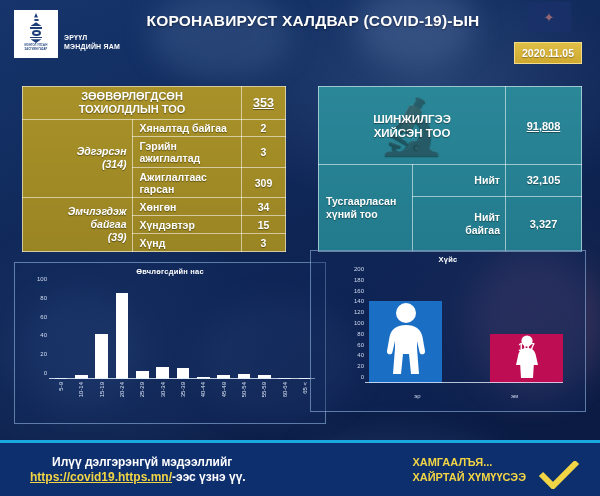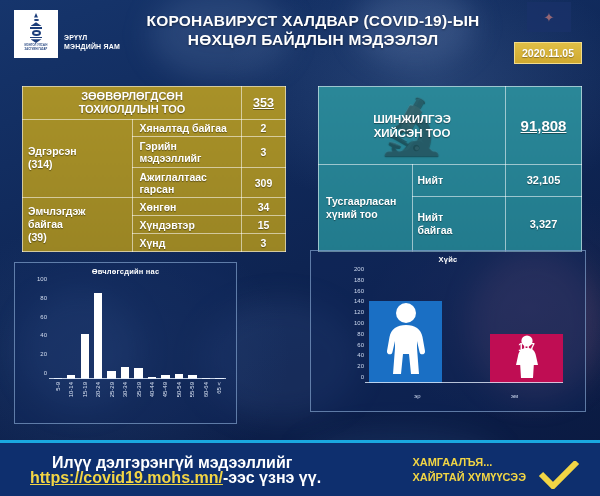--- a/index.html
+++ b/index.html
@@ -101,46 +101,46 @@
     font-weight: bold;
     text-shadow: 0 1px 1px rgba(0,0,0,.4);
   }
   .tbl td { border: 1px solid rgba(255,255,255,.55); padding: 2px 5px; }
 
   
   #cases-table { left: 22px; top: 86px; width: 264px; height: 166px;
                  background: linear-gradient(180deg,#a89128,#9a8524); font-size: 10px; }
   #cases-table .hdr-label { text-align: center; font-size: 11px; line-height: 13px; margin-top: 7px; }
   #cases-table .hdr-value { text-align: center; font-size: 12.5px; text-decoration: underline; }
-  #cases-table .grp { text-align: left; font-size: 10.5px; line-height: 13px; }
+  #cases-table .grp { text-align: right; font-size: 10.5px; line-height: 13px; font-style: italic; }
   #cases-table .rowlabel { text-align: left; font-size: 10.5px; padding-left: 7px; }
   #cases-table .num { text-align: center; font-size: 10.5px; }
 
   
   #tests-table { left: 318px; top: 86px; width: 264px; height: 166px;
                  background: linear-gradient(180deg,#2a8798,#227b8d); font-size: 10px; }
   #tests-table .hdr-label { text-align: center; font-size: 11.5px; line-height: 14px; position: relative; }
-  #tests-table .hdr-value { text-align: center; font-size: 15px; text-decoration: underline; margin-top: 48px; }
+  #tests-table .hdr-value { text-align: center; font-size: 11px; text-decoration: underline; margin-top: 48px; }
   #tests-table .rowlabel { text-align: left; font-size: 10.5px; padding-left: 7px; line-height: 13px; }
-  #tests-table .sublabel { text-align: left; font-size: 10.5px; line-height: 13px; margin-left: 44px; }
+  #tests-table .sublabel { text-align: right; font-size: 10.5px; line-height: 13px; margin-left: 44px; }
   #tests-table .num { text-align: center; font-size: 11px; }
 
   .micro-watermark {
     position: absolute; left: 50%; top: 50%; transform: translate(-50%,-50%);
     font-size: 54px; color: rgba(255,255,255,.13); line-height: 1;
     pointer-events: none; user-select: none;
   }
 
   
   .panel {
     position: absolute;
     border: 1px solid rgba(160,195,235,.55);
     background: rgba(16,40,92,.42);
   }
-  #age-panel { left: 14px; top: 262px; width: 223px; height: 162px; }
+  #age-panel { left: 14px; top: 262px; width: 312px; height: 162px; }
   #sex-panel { left: 310px; top: 250px; width: 276px; height: 162px; }
 
   .panel-title {
     position: absolute; left: 0; right: 0; top: 4px;
     text-align: center; color: #ffffff; font-size: 7.5px; font-weight: bold;
     letter-spacing: .2px;
   }
 
   
   #age-plot { position: absolute; left: 36px; top: 22px; right: 10px; bottom: 44px; }
@@ -199,21 +199,21 @@
                  display: flex; justify-content: space-around; }
   .sex-xlabel { width: 39%; text-align: center; color: #cdd9ef; font-size: 6px; }
 
   
   #footer {
     position: absolute; left: 0; bottom: 0; width: 600px; height: 56px;
     background: #0e2f6e;
     border-top: 3px solid #1aa8e0;
   }
   .foot-left { position: absolute; left: 30px; top: 12px; color: #ffffff;
-               font-size: 16px; font-weight: bold; line-height: 15px; }
+               font-size: 12px; font-weight: bold; line-height: 15px; }
   .foot-left .line1 { padding-left: 22px; }
   .foot-url { color: #f2d544; text-decoration: underline; }
   .foot-tail { color: #ffffff; }
   .foot-right { position: absolute; right: 74px; top: 12px; text-align: left;
                 color: #f2d544; font-size: 11px; font-weight: bold; line-height: 15px; }
   .check { position: absolute; right: 20px; top: 18px; width: 42px; height: 28px; }
 </style>
 </head>
 <body>
 
@@ -247,21 +247,20 @@
         <div class="elabel">ЗАСГИЙН ГАЗАР</div>
       </div>
       <div class="ministry">
         <div>ЭРҮҮЛ</div>
         <div>МЭНДИЙН ЯАМ</div>
       </div>
     </div>
 
     <div class="title-block">
       <div>КОРОНАВИРУСТ ХАЛДВАР (COVID-19)-ЫН</div>
-      <div>НӨХЦӨЛ БАЙДЛЫН МЭДЭЭЛЭЛ</div>
     </div>
 
     <div class="date-badge">2020.11.05</div>
   </div>
 
   <table id="cases-table" class="tbl">
     <tbody>
         <tr>
       <td class="hdr-label" colspan="2">
         <div>ЗӨӨВӨРЛӨГДСӨН</div>
@@ -272,21 +271,21 @@
 
     <tr>
       <td class="grp" rowspan="3" style="width:84px">
         <div>Эдгэрсэн</div>
         <div>(314)</div>
       </td>
       <td class="rowlabel">Хяналтад байгаа</td>
       <td class="num">2</td>
     </tr>
     <tr>
-      <td class="rowlabel">Гэрийн мэдээллийг</td>
+      <td class="rowlabel">Гэрийн ажиглалтад</td>
       <td class="num">3</td>
     </tr>
     <tr>
       <td class="rowlabel">Ажиглалтаас гарсан</td>
       <td class="num">309</td>
     </tr>
 
     <tr>
       <td class="grp" rowspan="3">
         <div>Эмчлэгдэж</div>
@@ -480,21 +479,21 @@
     <div class="sex-xlabels" id="sex-xlabels">
         <div class="sex-xlabel">эр</div>
         <div class="sex-xlabel">эм</div>
       </div>
   </div>
 
   <div id="footer">
     <div class="foot-left">
       <div class="line1">Илүү дэлгэрэнгүй мэдээллийг</div>
       <div>
-        <a class="foot-url" href="#">https://covid19.mohs.mn/</a><span class="foot-tail">-ээс үзнэ үү.</span>
+        <a class="foot-url" href="#">https://covid19.https.mn/</a><span class="foot-tail">-ээс үзнэ үү.</span>
       </div>
     </div>
     <div class="foot-right">
       <div>ХАМГААЛЪЯ...</div>
       <div>ХАЙРТАЙ ХҮМҮҮСЭЭ</div>
     </div>
     <svg class="check" viewBox="0 0 42 28">
       <path d="M3 13 L15 25 L39 1" fill="none" stroke="#f2d544" stroke-width="6" stroke-linecap="butt" stroke-linejoin="miter"></path>
     </svg>
   </div>

